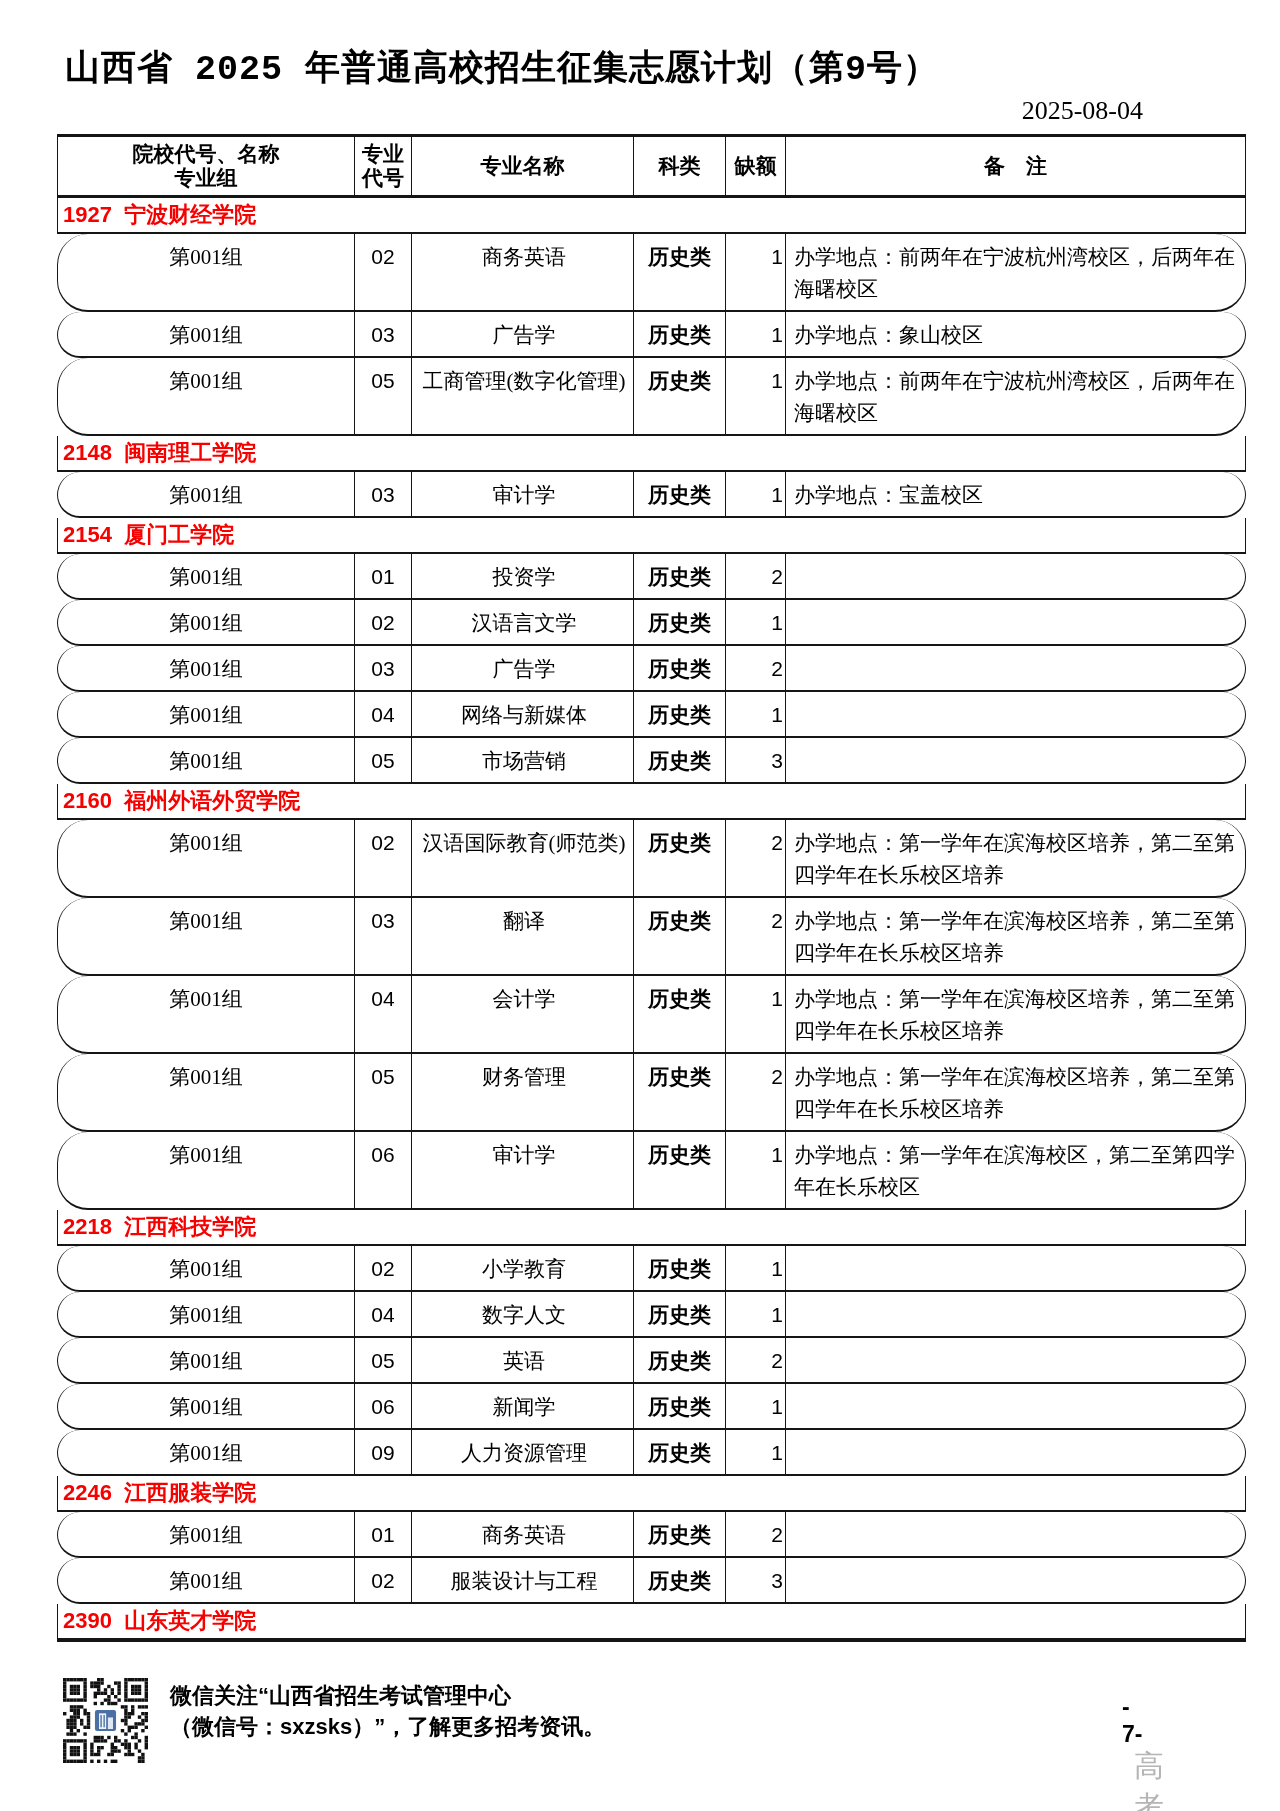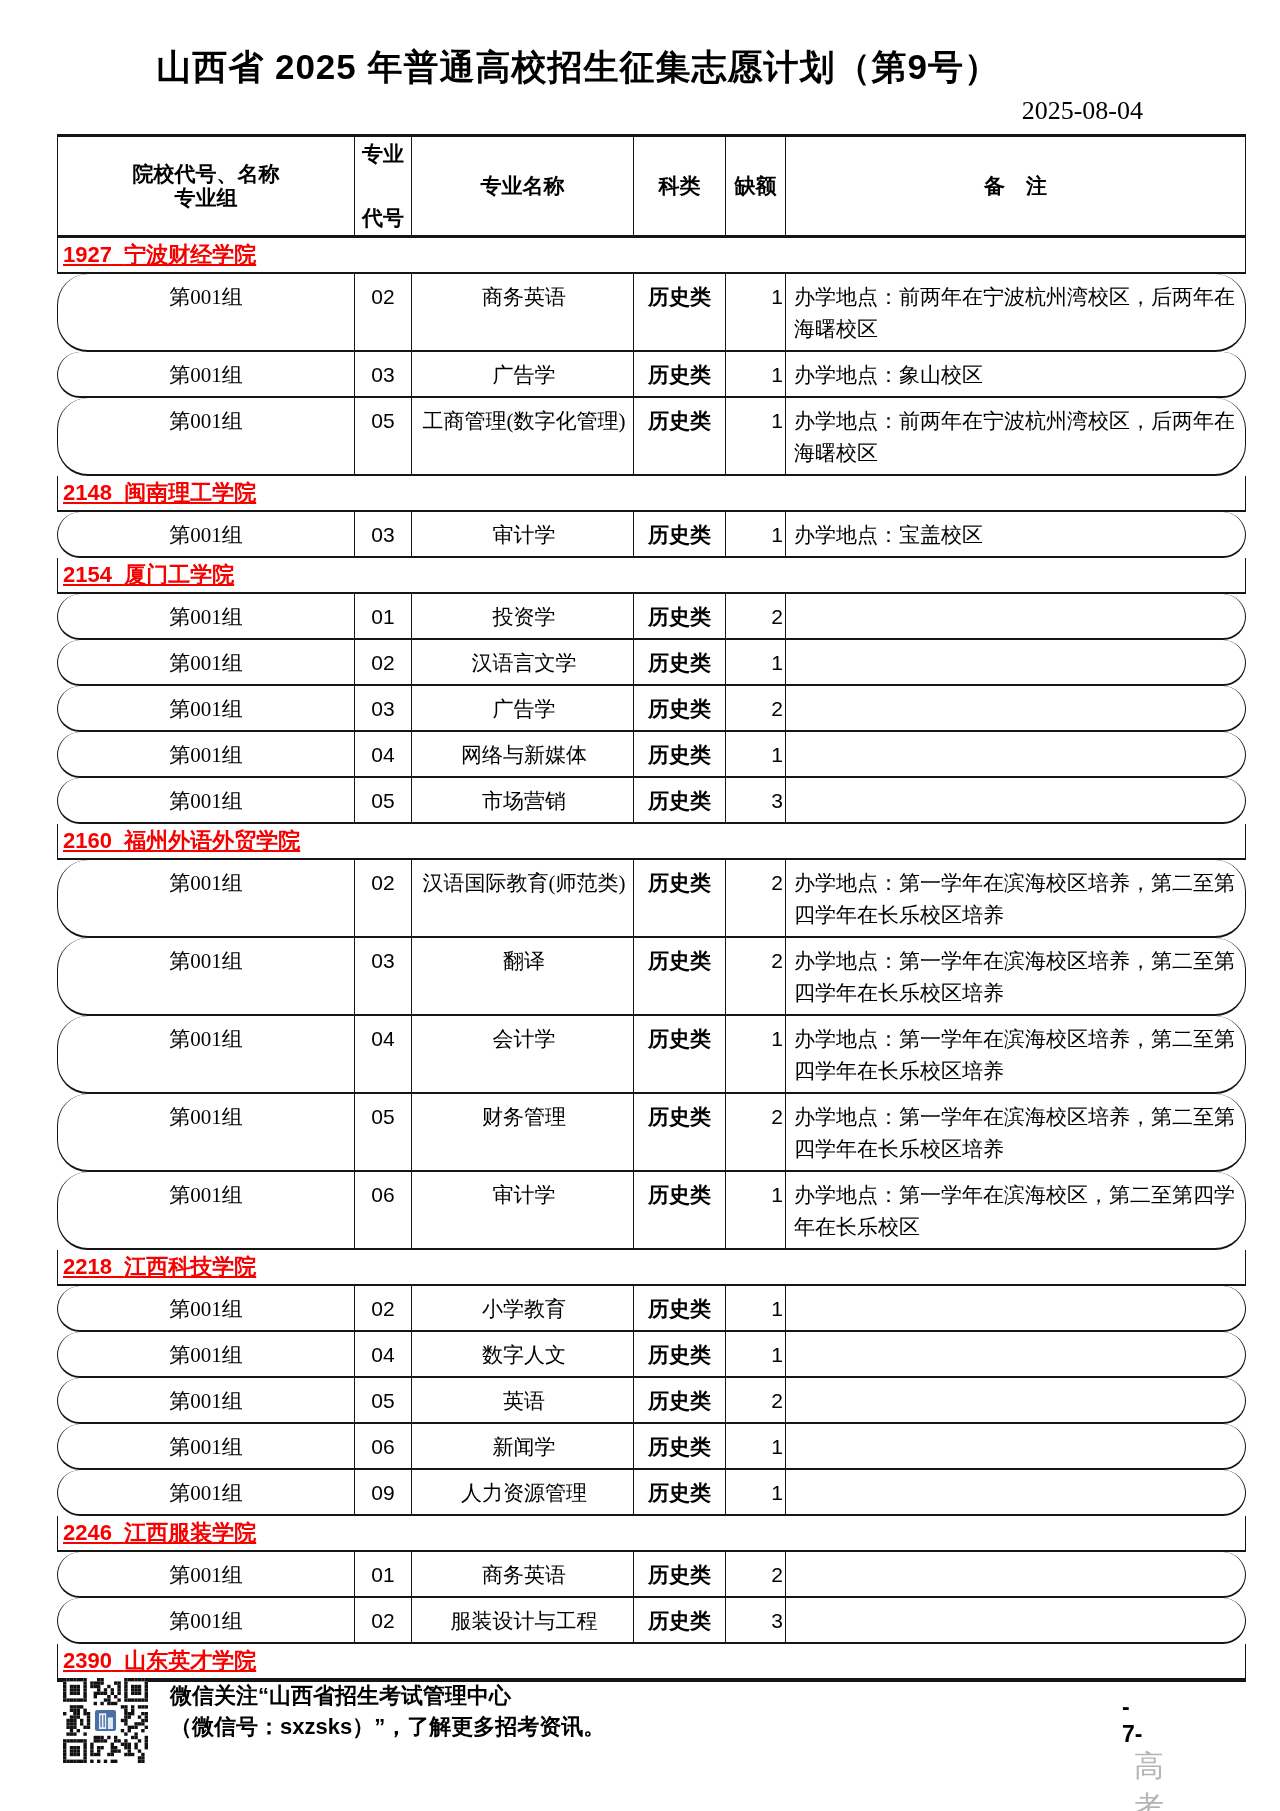--- a/index.html
+++ b/index.html
@@ -1,36 +1,36 @@
 <!DOCTYPE html>
 <html style="--red: #f70000;"><head>
 <meta charset="utf-8">
 <style>
   html,body{margin:0;padding:0;background:#fff;}
   .page{position:relative;width:1280px;height:1811px;background:#ffffff;overflow:hidden;
         font-family:"Liberation Serif",serif;color:#000;}
 
-  .title{position:absolute;left:50px;top:44px;width:950px;text-align:right;
-         font-family:Liberation Sans, sans-serif;font-weight:bold;font-size:35px;letter-spacing:1px;}
+  .title{position:absolute;left:65px;top:44px;width:950px;text-align:left;
+         font-family:Liberation Mono, monospace;font-weight:bold;font-size:35px;letter-spacing:1px;}
 
   .date{position:absolute;left:57px;top:96px;width:1086px;text-align:right;
         font-size:26px;font-family:"Liberation Serif",serif;}
 
   .table{position:absolute;left:57px;top:134px;width:1189px;border-top:3.5px solid #151515;}
   .thead{display:flex;border-bottom:3px solid #151515;border-left:1.5px solid #151515;border-right:1.5px solid #151515;
          font-family:Liberation Sans, sans-serif;font-weight:bold;font-size:21px;}
   .th{display:flex;flex-direction:column;justify-content:center;text-align:center;
       padding:5px 2px;line-height:24px;border-right:1.5px solid #151515;box-sizing:border-box;}
   .th:last-child{border-right:none;}
 
-  .c1{width:297px;} .c2{width:57px;gap:40px;} .c3{width:222px;} .c4{width:92px;} .c5{width:60px;} .c6{flex:1;}
+  .c1{width:297px;} .c2{width:57px;} .c3{width:222px;} .c4{width:92px;} .c5{width:60px;} .c6{flex:1;}
 
   .section-row{border-bottom:2.5px solid #151515;border-left:1.5px solid #151515;border-right:1.5px solid #151515;
                color:var(--red,#f70000);font-family:"Liberation Sans",sans-serif;font-weight:bold;
-               font-size:22px;line-height:26px;padding:4px 0 4px 5px;text-decoration:underline;}
+               font-size:22px;line-height:26px;padding:4px 0 4px 5px;}
   .tbody > :last-child{border-bottom-width:4px;}
 
   .row{display:flex;border-bottom:2.5px solid #151515;border-left:1.5px solid #151515;border-right:1.5px solid #151515;border-radius:31px;}
   .cell{border-right:1.5px solid #151515;box-sizing:border-box;
         font-size:21px;line-height:32px;padding:7px 4px 5px;}
   .cell:last-child{border-right:none;}
   .cell.c1{text-align:center;}
   .cell.c2{text-align:center;font-family:"Liberation Sans",sans-serif;}
   .cell.c3{text-align:center;padding-left:7px;}
   .cell.c4{text-align:center;font-weight:bold;}

